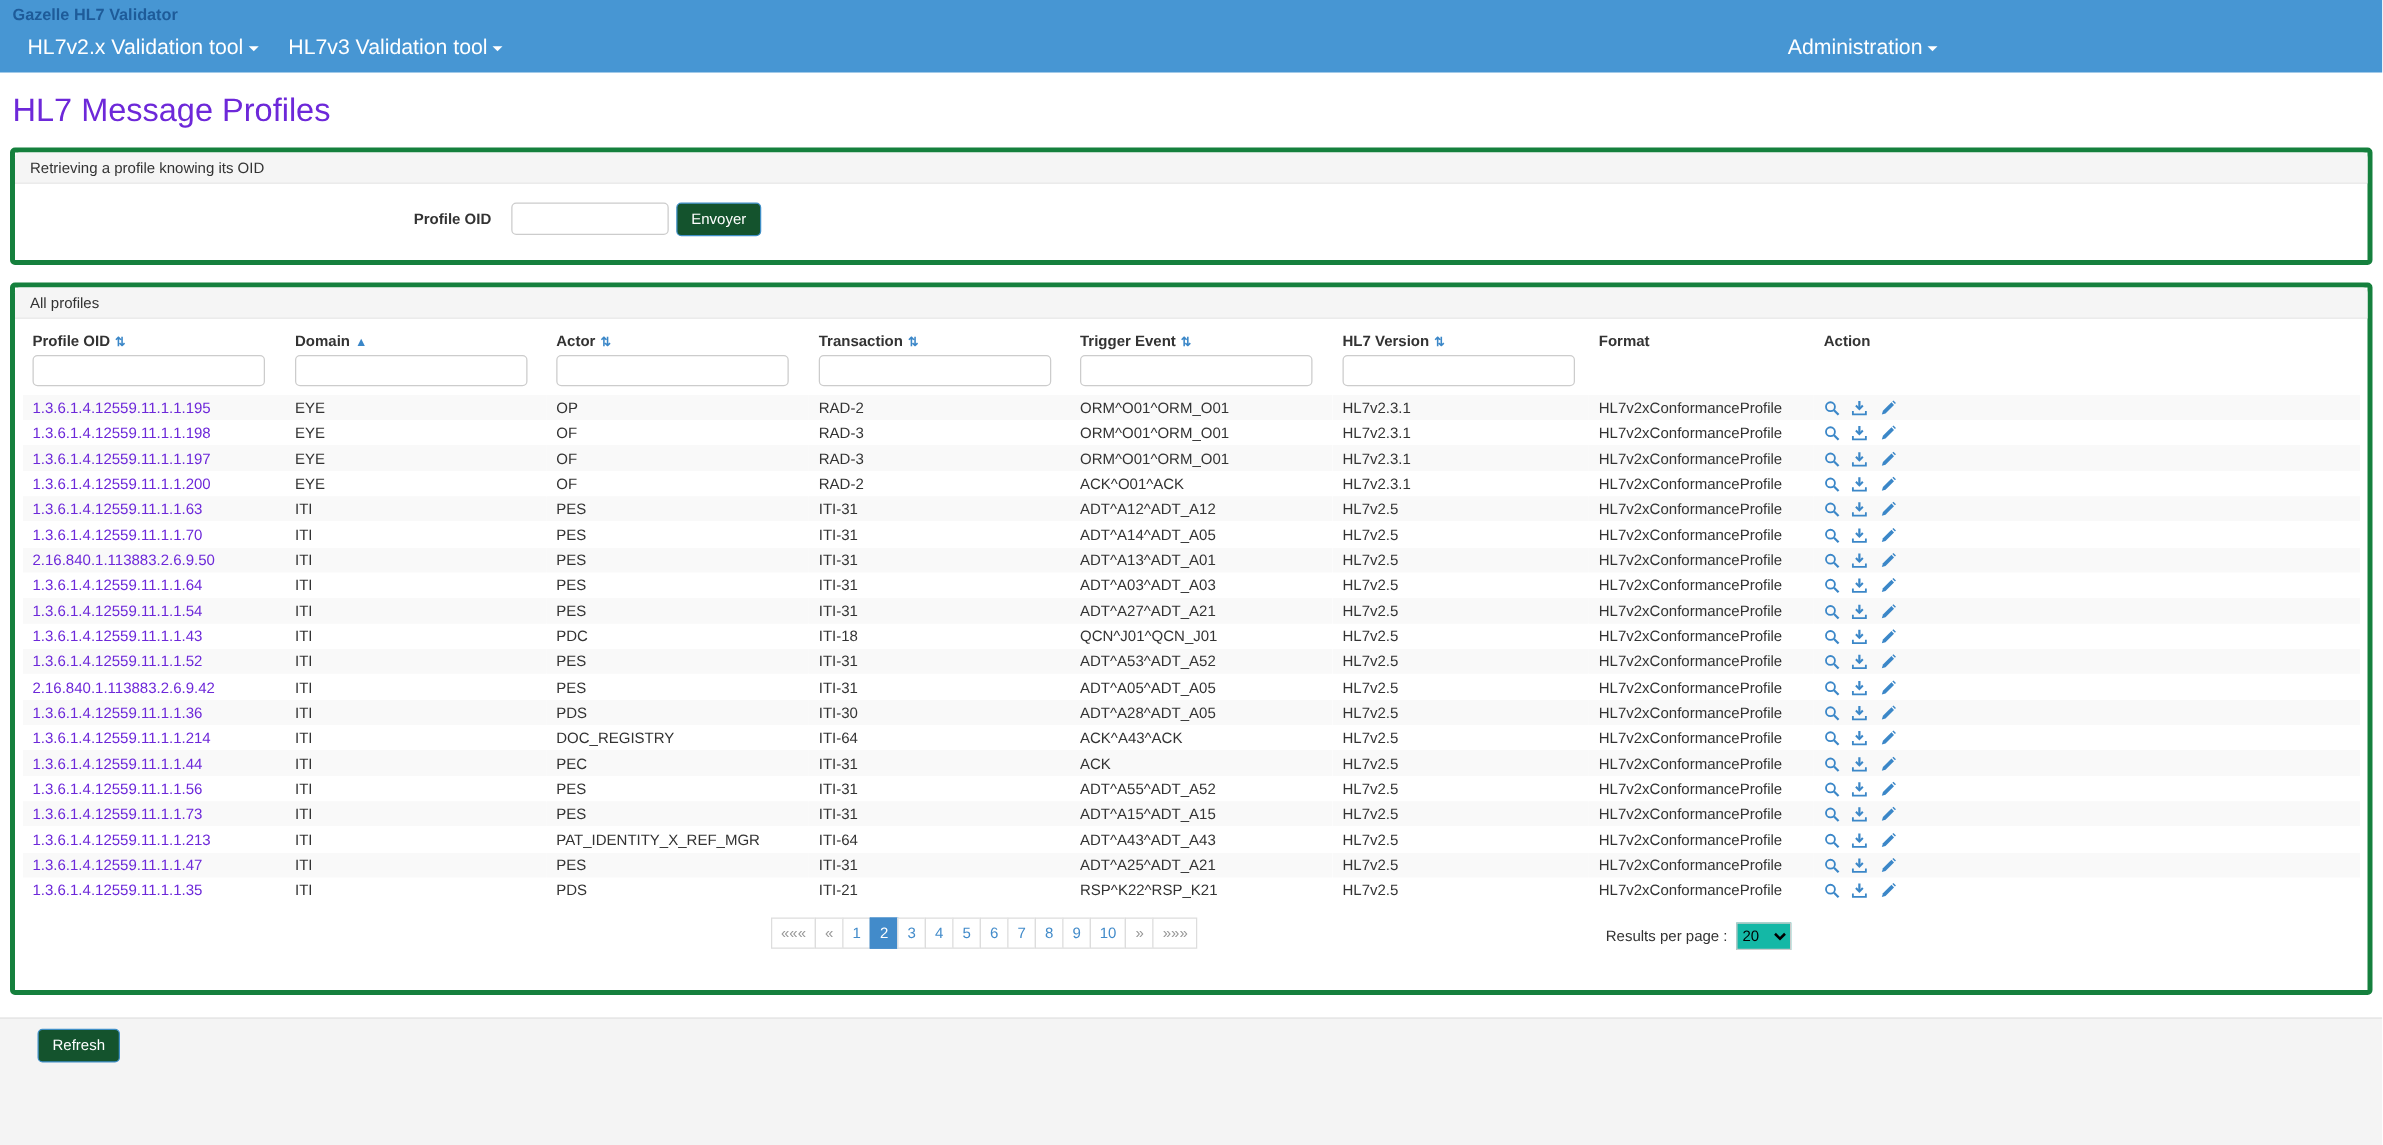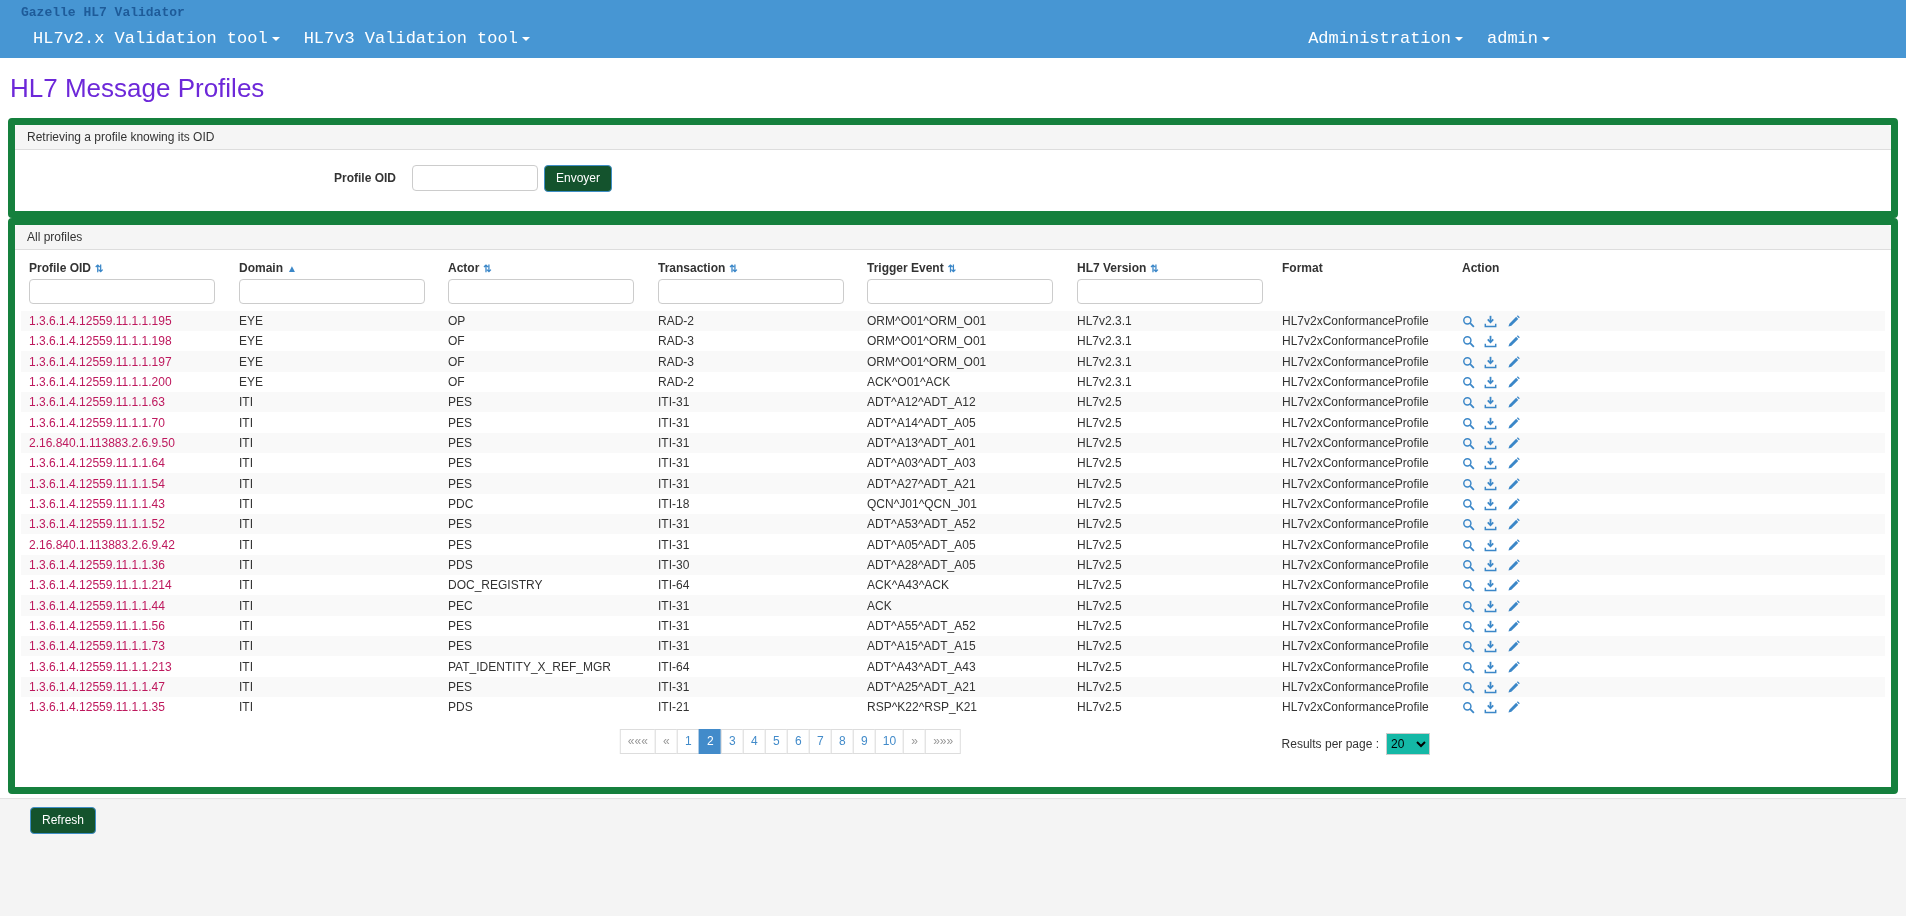--- a/index.html
+++ b/index.html
@@ -1,33 +1,33 @@
 <!DOCTYPE html>
 <html><head>
 <meta charset="utf-8">
 <style>
   * { box-sizing: border-box; margin: 0; padding: 0; }
   html, body { background: #fff; }
   body { font-family: "Liberation Sans", sans-serif; color: #333; }
   .app { width: 1906px; height: 916px; overflow: hidden; display: flex; flex-direction: column; background: #fff; }
 
   
-  .navbar { background: #4796d3; padding: 3px 10px 0 21px; flex: 0 0 auto; font-family: Liberation Mono, monospace; }
+  .navbar { background: #4796d3; padding: 3px 10px 0 10px; flex: 0 0 auto; }
   .brand { color: #1e5b99; font-weight: bold; font-size: 13px; padding: 1px 0 2px 0; cursor: pointer; display: inline-block; }
   .nav-row { display: flex; position: relative; }
   .nav-left { display: flex; }
-  .nav-right { display: flex; position: absolute; right: 334px; top: 0; }
+  .nav-right { display: flex; position: absolute; right: 334px; top: 0; flex-direction: column; }
   .nav-link { color: #ffffff; font-size: 17px; padding: 7px 12px 10px 12px; cursor: pointer; text-decoration: none; white-space: nowrap; }
   .caret { display: inline-block; width: 0; height: 0; border-left: 4px solid transparent; border-right: 4px solid transparent; border-top: 4px solid #fff; margin-left: 4px; vertical-align: middle; }
 
   
   main { padding: 0 8px; flex: 0 0 auto; }
   h1.page-title { font-size: 26px; font-weight: 400; color: #6d28d9; margin: 15px 2px 14px 2px; }
 
-  .panel { border: 7px solid #15803d; border-radius: 4px; background: #fff; }
+  .panel { border: 4px solid #15803d; border-radius: 4px; margin-bottom: 14px; background: #fff; }
   .panel-heading { background: #f5f5f5; border-bottom: 1px solid #ddd; padding: 5px 12px; font-size: 12px; color: #333; border-radius: 4px 4px 0 0; }
 
   
   .oid-body { padding: 15px 15px 19px 15px; display: flex; align-items: center; }
   .oid-label { width: 382px; text-align: right; font-weight: bold; font-size: 12px; color: #333; padding-right: 16px; flex: 0 0 auto; }
   .oid-input { width: 126px; height: 26px; border: 1px solid #ccc; border-radius: 4px; padding: 2px 8px; font-size: 12px; font-family: inherit; }
   .btn { border: 1px solid #3f8ec6; background: #14532d; color: #fff; font-size: 12px; padding: 4px 11px; border-radius: 4px; cursor: pointer; font-family: inherit; line-height: 1.4; }
   .oid-body .btn { margin-left: 6px; }
 
   
@@ -39,21 +39,21 @@
   .profiles thead tr.header-row th:nth-child(3) { width: 210px; }
   .profiles thead tr.header-row th:nth-child(4) { width: 209px; }
   .profiles thead tr.header-row th:nth-child(5) { width: 210px; }
   .profiles thead tr.header-row th:nth-child(6) { width: 205px; }
   .profiles thead tr.header-row th:nth-child(7) { width: 180px; }
   .sort-icon { color: #3b87c8; font-size: 10px; margin-left: 4px; cursor: pointer; }
   .filter-row th { padding: 2px 8px 7px 8px; }
   .filter-input { width: 186px; height: 25px; border: 1px solid #ccc; border-radius: 4px; padding: 2px 6px; font-size: 12px; font-family: inherit; }
   tbody td { padding: 3px 8px; color: #333; white-space: nowrap; overflow: hidden; font-size: 12px; }
   tbody tr:nth-child(odd) { background: #f9f9f9; }
-  a.oid-link { color: #be185d; text-decoration: none; cursor: pointer; }
+  a.oid-link { color: #6d28d9; text-decoration: none; cursor: pointer; }
   .actions-cell { white-space: nowrap; }
   .action-icon { color: #3b87c8; display: inline-block; margin-right: 6px; cursor: pointer; vertical-align: middle; }
   .action-icon svg { display: block; }
 
   
   .table-footer { position: relative; height: 34px; margin-top: 12px; }
   .pagination { position: absolute; left: 770px; transform: translateX(-50%); display: flex; }
   .page-item { min-width: 23px; text-align: center; padding: 3px 7px; font-size: 12px; color: #428bca; background: #fff; border: 1px solid #ddd; margin-left: -1px; cursor: pointer; text-decoration: none; line-height: 1.4; }
   .page-item.active { background: #428bca; border-color: #428bca; color: #fff; }
   .page-item.muted { color: #999; }

